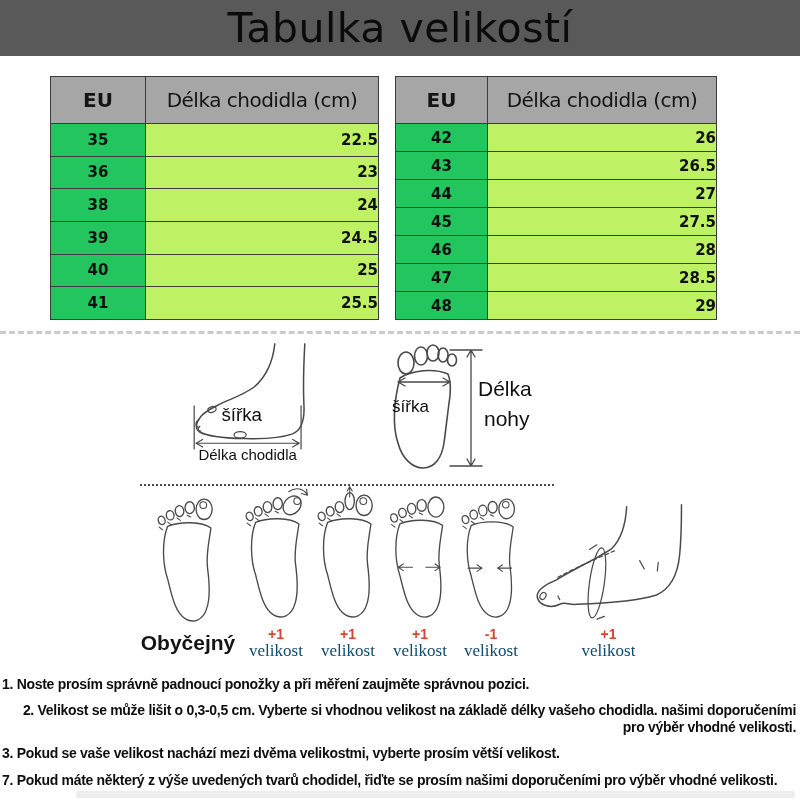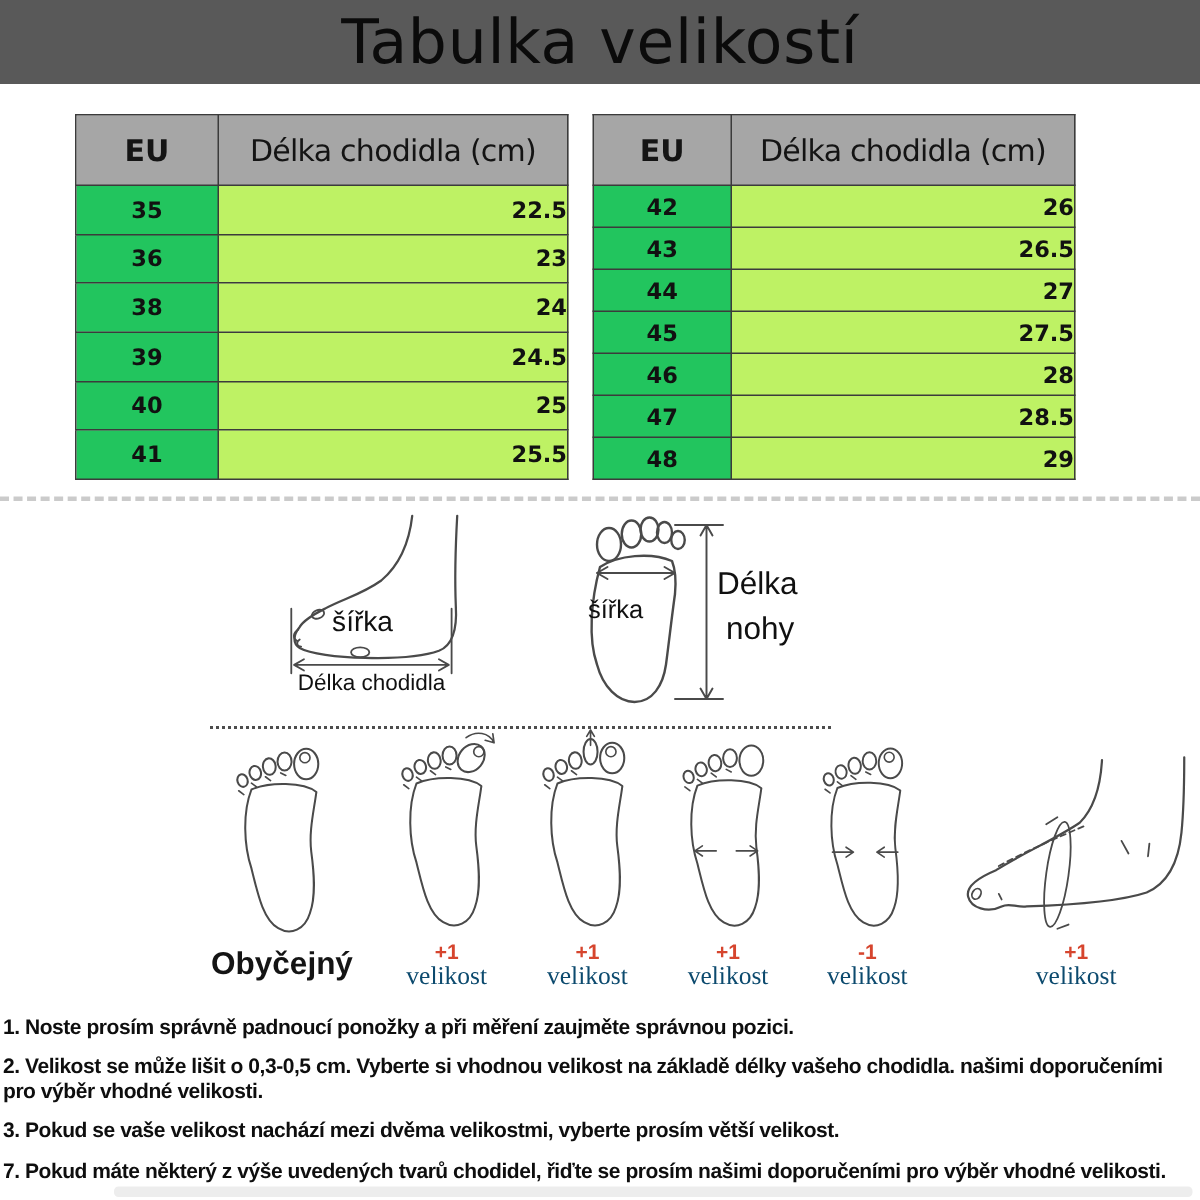--- a/index.html
+++ b/index.html
@@ -31,32 +31,32 @@
   .measure svg{position:absolute;}
   .svg-side{left:182px;top:8px;width:150px;height:120px;}
   .svg-top{left:372px;top:4px;width:200px;height:136px;}
   .ln{fill:none;stroke:#4a4a4a;stroke-width:1.6;stroke-linecap:round;stroke-linejoin:round;}
   .lnt{fill:none;stroke:#4a4a4a;stroke-width:1.3;stroke-linecap:round;}
   svg text{fill:#101010;stroke:none;font-family:"Liberation Sans",sans-serif;}
 
   
   .feet{position:relative;height:186px;margin-top:6px;}
   .dot-line{position:absolute;top:2px;left:140px;width:414px;border-top:2px dotted #4d4d4d;height:0;}
-  .feet-row{display:flex;align-items:flex-end;padding-left:136px;padding-top:3px;justify-content:space-between;}
+  .feet-row{display:flex;align-items:flex-end;padding-left:136px;padding-top:3px;}
   .foot{display:flex;flex-direction:column;align-items:center;}
   .foot svg{display:block;}
   .f-label{text-align:center;line-height:1.1;margin-top:2px;}
   .f-label .mod{display:block;color:#d6452e;font-weight:700;font-size:14px;font-family:"Liberation Sans",sans-serif;}
   .f-label .word{display:block;font-size:17px;color:#0c4a6e;font-family:Liberation Serif, serif;}
   .f-label .plain{display:block;font-size:21px;font-weight:600;color:#141414;padding-bottom:7px;font-family:"Liberation Sans",sans-serif;}
 
   
   .notes{padding:8px 4px 0 2px;font-family:"Liberation Sans",sans-serif;}
   .notes p{margin:0 0 9px 0;font-size:14px;font-weight:700;letter-spacing:-0.3px;color:#0e0e0e;line-height:1.22;}
-  .notes p.centered{text-align:left;}
+  .notes p.centered{text-align:right;}
   .notes p.tight{margin-bottom:10px;}
 
   .bottom-bar{position:absolute;left:76px;right:5px;bottom:2px;height:7px;background:#ededed;border-radius:3px;}
 </style>
 </head>
 <body>
 
 <div class="page">
 
   <div class="titlebar">

